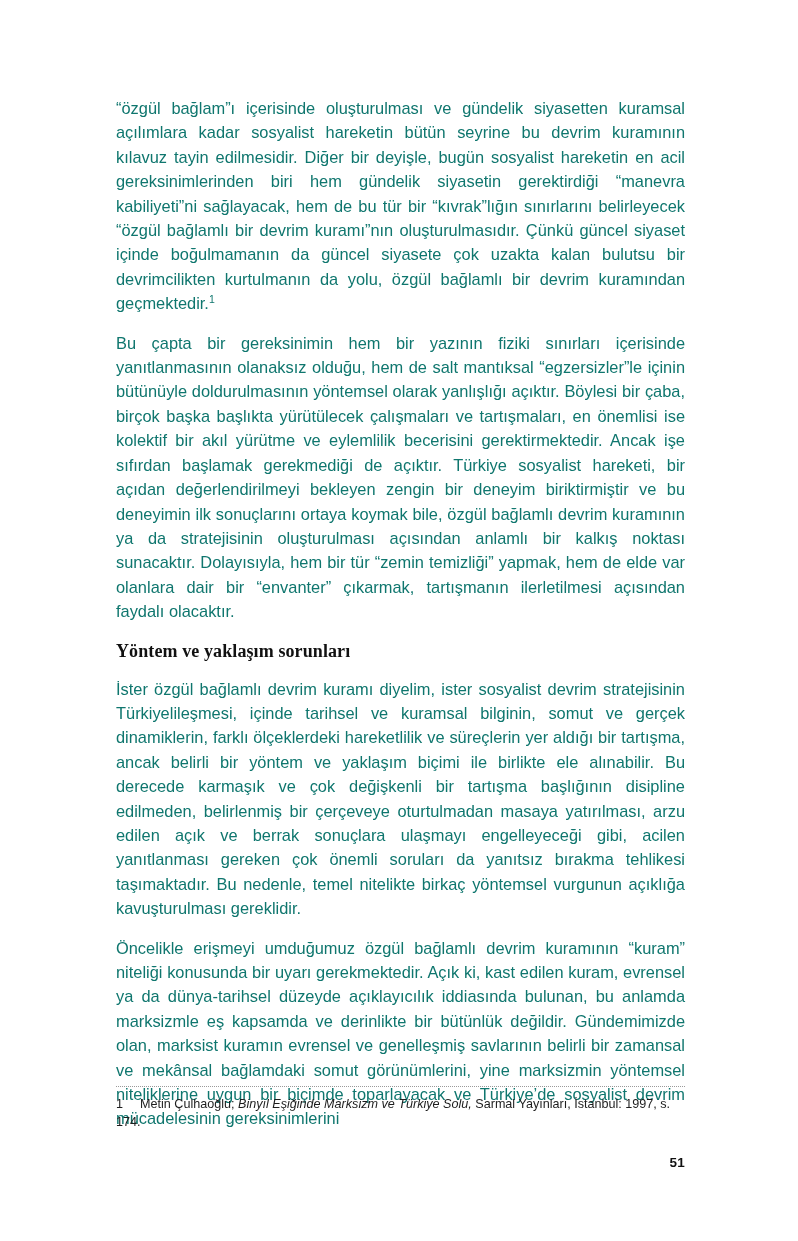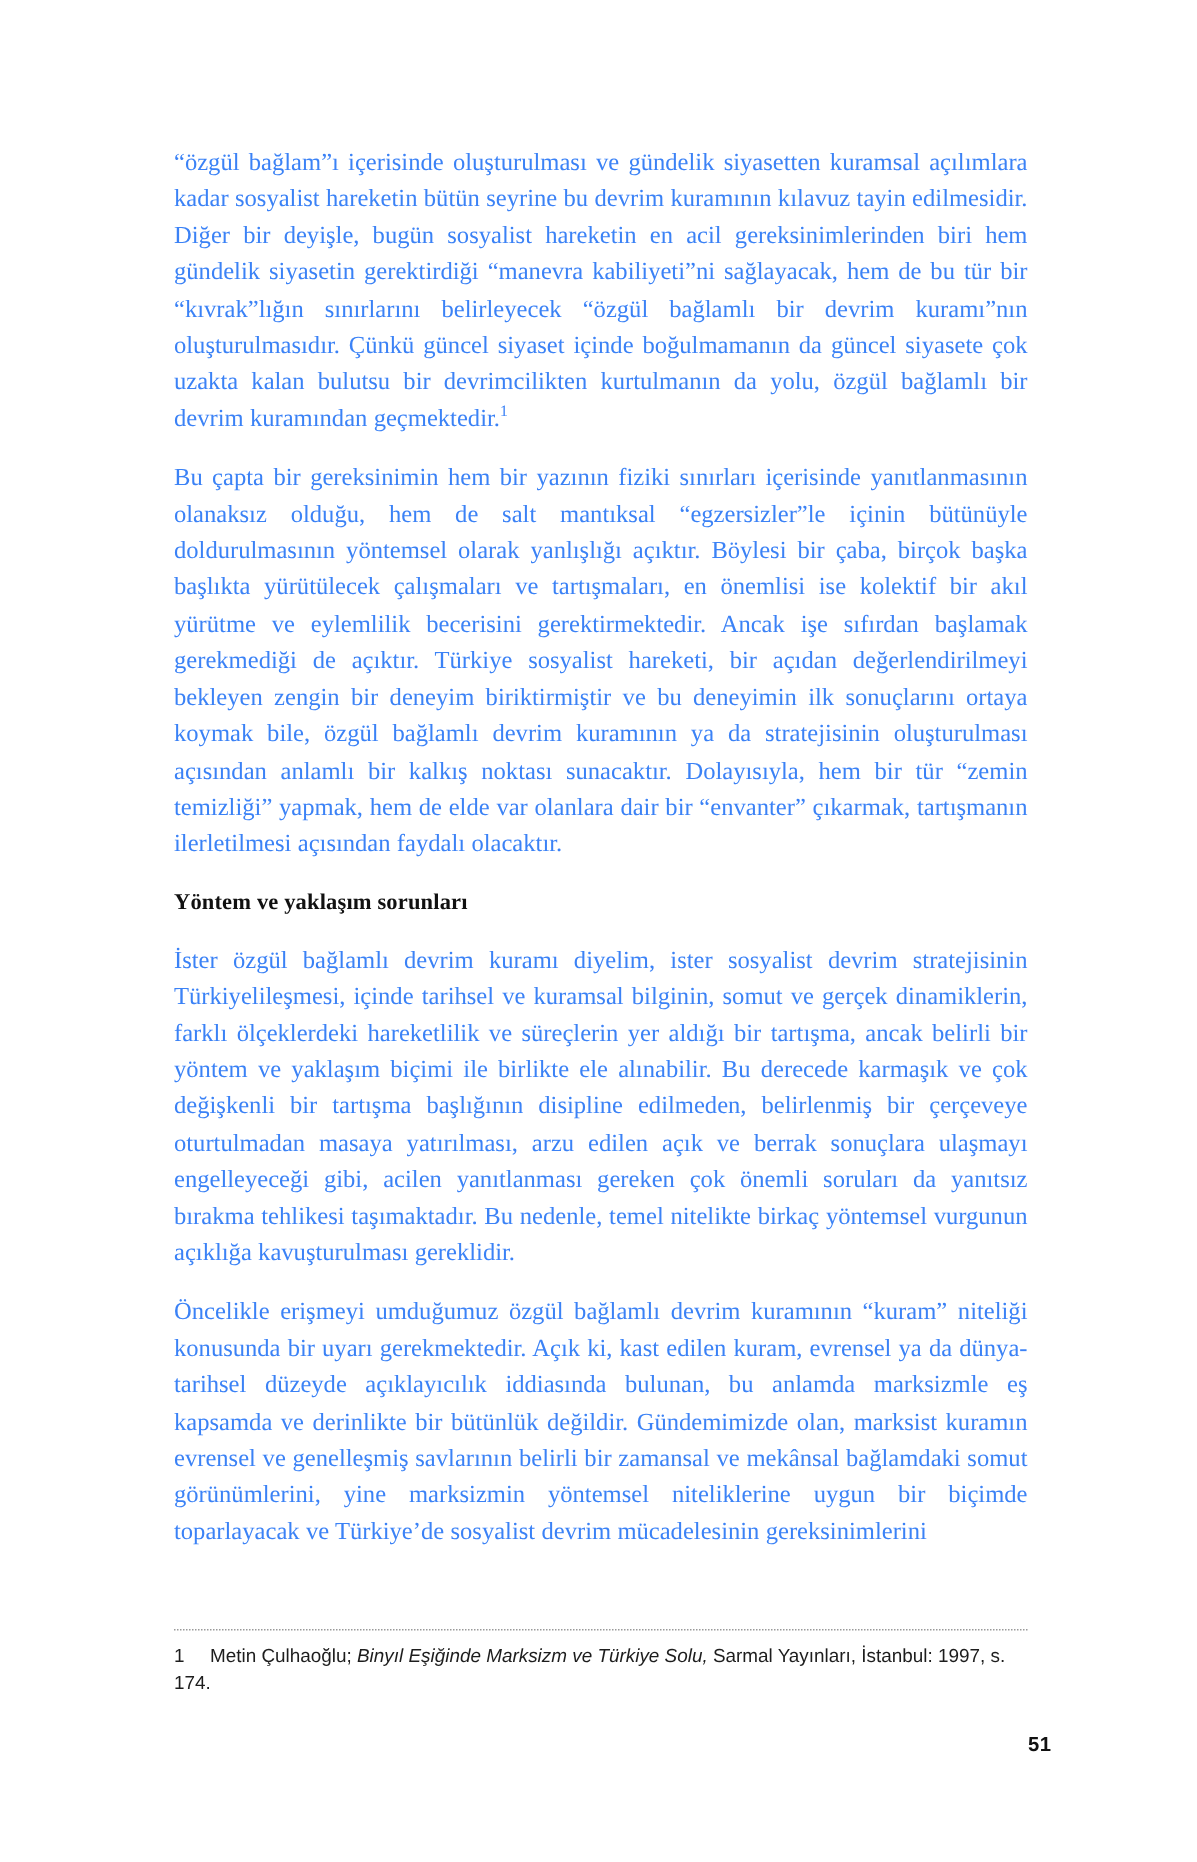--- a/index.html
+++ b/index.html
@@ -16,37 +16,37 @@
     overflow: hidden;
     box-sizing: border-box;
   }
   .content {
     position: absolute;
     left: 116px;
     top: 96px;
     width: 569px;
   }
   p.body-par {
-    font-family: Liberation Serif, serif;
+    font-family: Liberation Sans, sans-serif;
     font-size: 16.4px;
     line-height: 24.4px;
-    color: #3b82f6;
+    color: #0f766e;
     text-align: justify;
     text-justify: inter-word;
     margin: 0 0 15px 0;
     -webkit-hyphens: none;
     hyphens: none;
     word-spacing: 0.1px;
   }
   p.body-par:last-of-type {
     margin-bottom: 4px;
   }
   h2.section-heading {
     font-family: "Liberation Serif", "DejaVu Serif", serif;
-    font-size: 15px;
+    font-size: 18px;
     line-height: 24px;
     font-weight: bold;
     color: #111111;
     margin: 12px 0 14px 0;
     text-align: left;
     letter-spacing: 0.1px;
   }
   sup.footnote-ref {
     font-size: 10.5px;
     vertical-align: super;
@@ -74,21 +74,21 @@
   }
   .footnote-num {
     display: inline-block;
     width: 24px;
   }
   .footnote-title {
     font-style: italic;
   }
   .page-number {
     position: absolute;
-    left: 132px;
+    left: 116px;
     top: 1155px;
     width: 569px;
     text-align: right;
     font-family: "Liberation Sans", "DejaVu Sans", sans-serif;
     font-size: 13.5px;
     font-weight: bold;
     color: #111111;
     letter-spacing: 0.3px;
   }
 </style>

